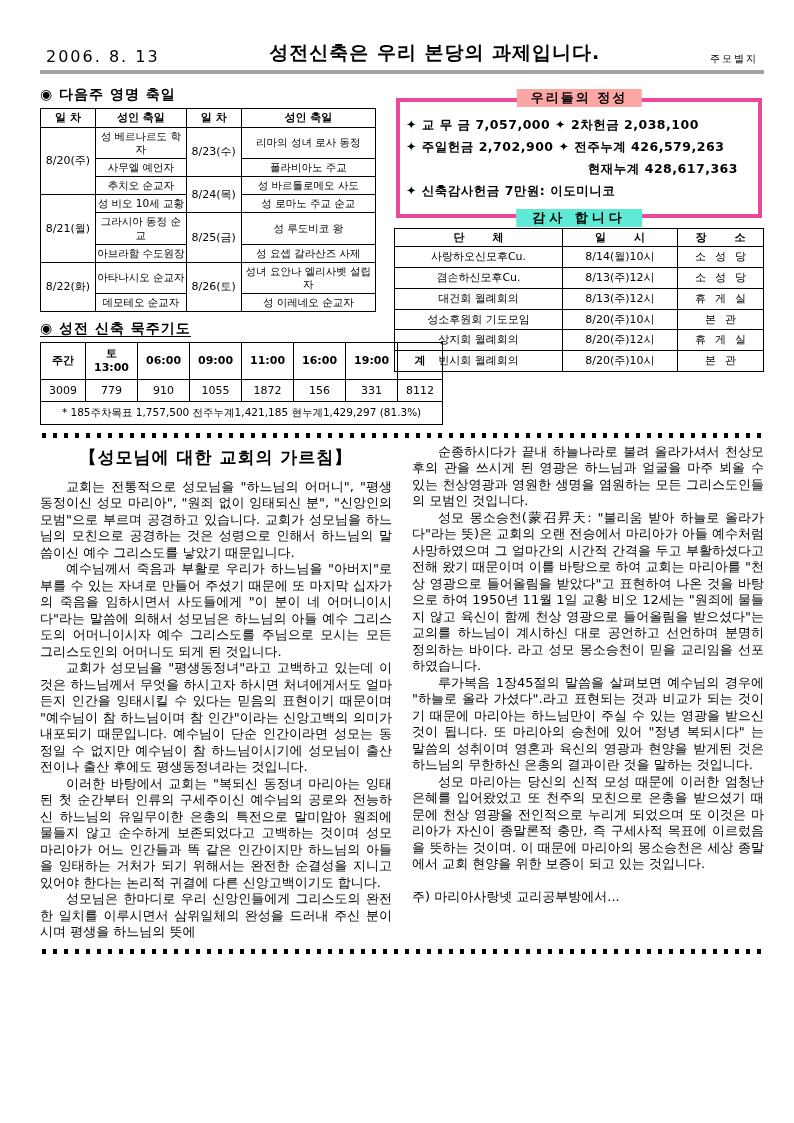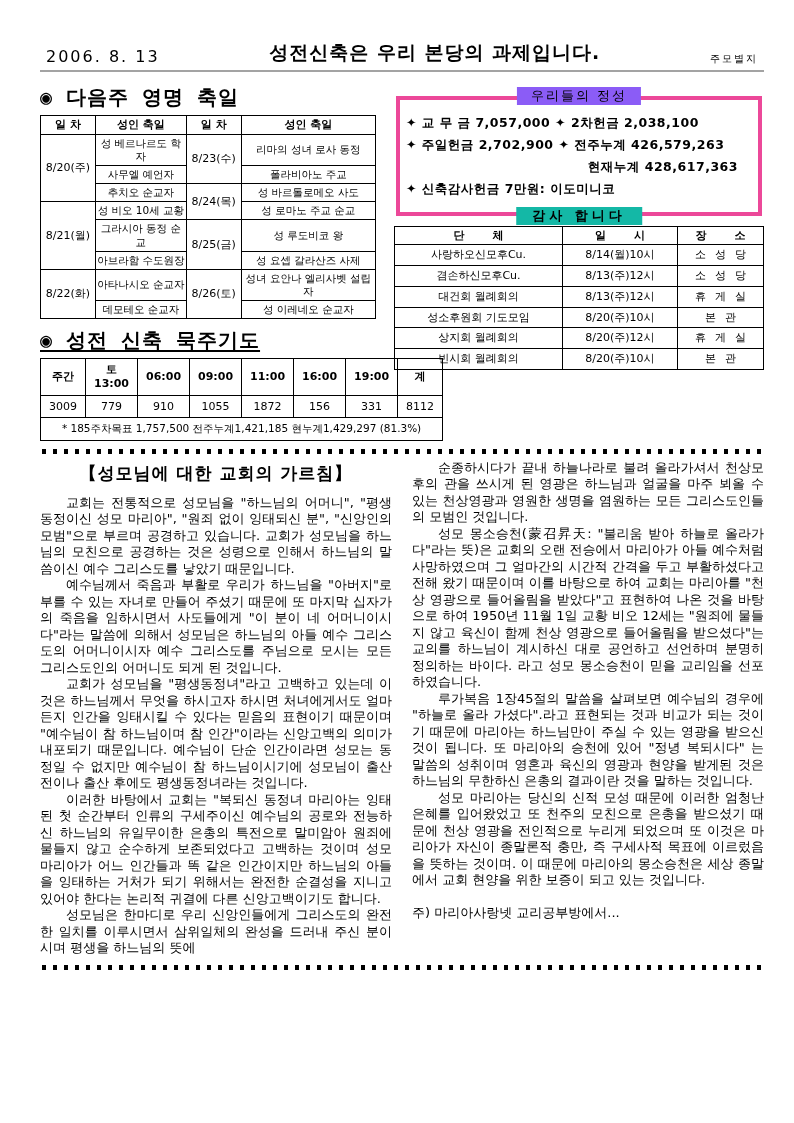--- a/index.html
+++ b/index.html
@@ -10,33 +10,33 @@
     background:#ffffff;
     color:#000;
     font-family:"DejaVu Sans", sans-serif;
     box-sizing:border-box;
     padding:40px 30px 0 40px;
     overflow:hidden;
   }
   
   .masthead {
     display:flex; align-items:flex-end; justify-content:space-between;
-    border-bottom:2px solid #a3a3a3;
+    border-bottom:4px solid #a3a3a3;
     padding:0 6px 4px 6px;
   }
   .masthead .date { font-size:16px; letter-spacing:2px; font-weight:500; }
   .masthead .title { font-size:19px; font-weight:bold; letter-spacing:1px; }
   .masthead .edition { font-size:10px; letter-spacing:2px; }
 
   
   .top-grid { display:flex; gap:18px; margin-top:10px; }
   .col-left  { width:336px; flex:none; }
   .col-right { flex:1; }
 
-  .sec-head { font-size:20px; font-weight:bold; letter-spacing:1px; margin:2px 0 4px 0;font-family:Liberation Mono, monospace; }
+  .sec-head { font-size:14px; font-weight:bold; letter-spacing:1px; margin:2px 0 4px 0; }
   .sec-head.underlined { text-decoration:underline; text-underline-offset:3px; }
 
   table { border-collapse:collapse; width:100%; }
   th, td {
     border:1px solid #000;
     font-size:11px;
     text-align:center;
     padding:2px 1px;
     line-height:1.25;
   }
@@ -56,26 +56,26 @@
   
   .offer-wrap { position:relative; margin:14px 2px 10px 2px; }
   .offer-box {
     border:4px solid #ec4899;
     padding:12px 6px 12px 6px;
     font-size:12.5px; font-weight:600;
     line-height:1.75; letter-spacing:0.5px;
   }
   .offer-title {
     position:absolute; top:-9px; left:50%; transform:translateX(-50%);
-    background:#8b5cf6; padding:0 14px;
-    font-size:13px; font-weight:normal; letter-spacing:2px; white-space:nowrap;
+    background:#fca5a5; padding:0 14px;
+    font-size:13px; font-weight:bold; letter-spacing:2px; white-space:nowrap;
   }
   .offer-thanks {
     position:absolute; bottom:-9px; left:50%; transform:translateX(-50%);
-    background:#14b8a6; padding:0 16px;
+    background:#5eead4; padding:0 16px;
     font-size:13px; font-weight:bold; letter-spacing:4px; white-space:nowrap;
   }
   .offer-line.align-right { text-align:right; padding-right:14px; }
 
   
   .dotted {
     height:5px; margin:8px 2px 6px 2px;
     background-image:repeating-linear-gradient(90deg,#000 0 4px,transparent 4px 11px);
   }
 

